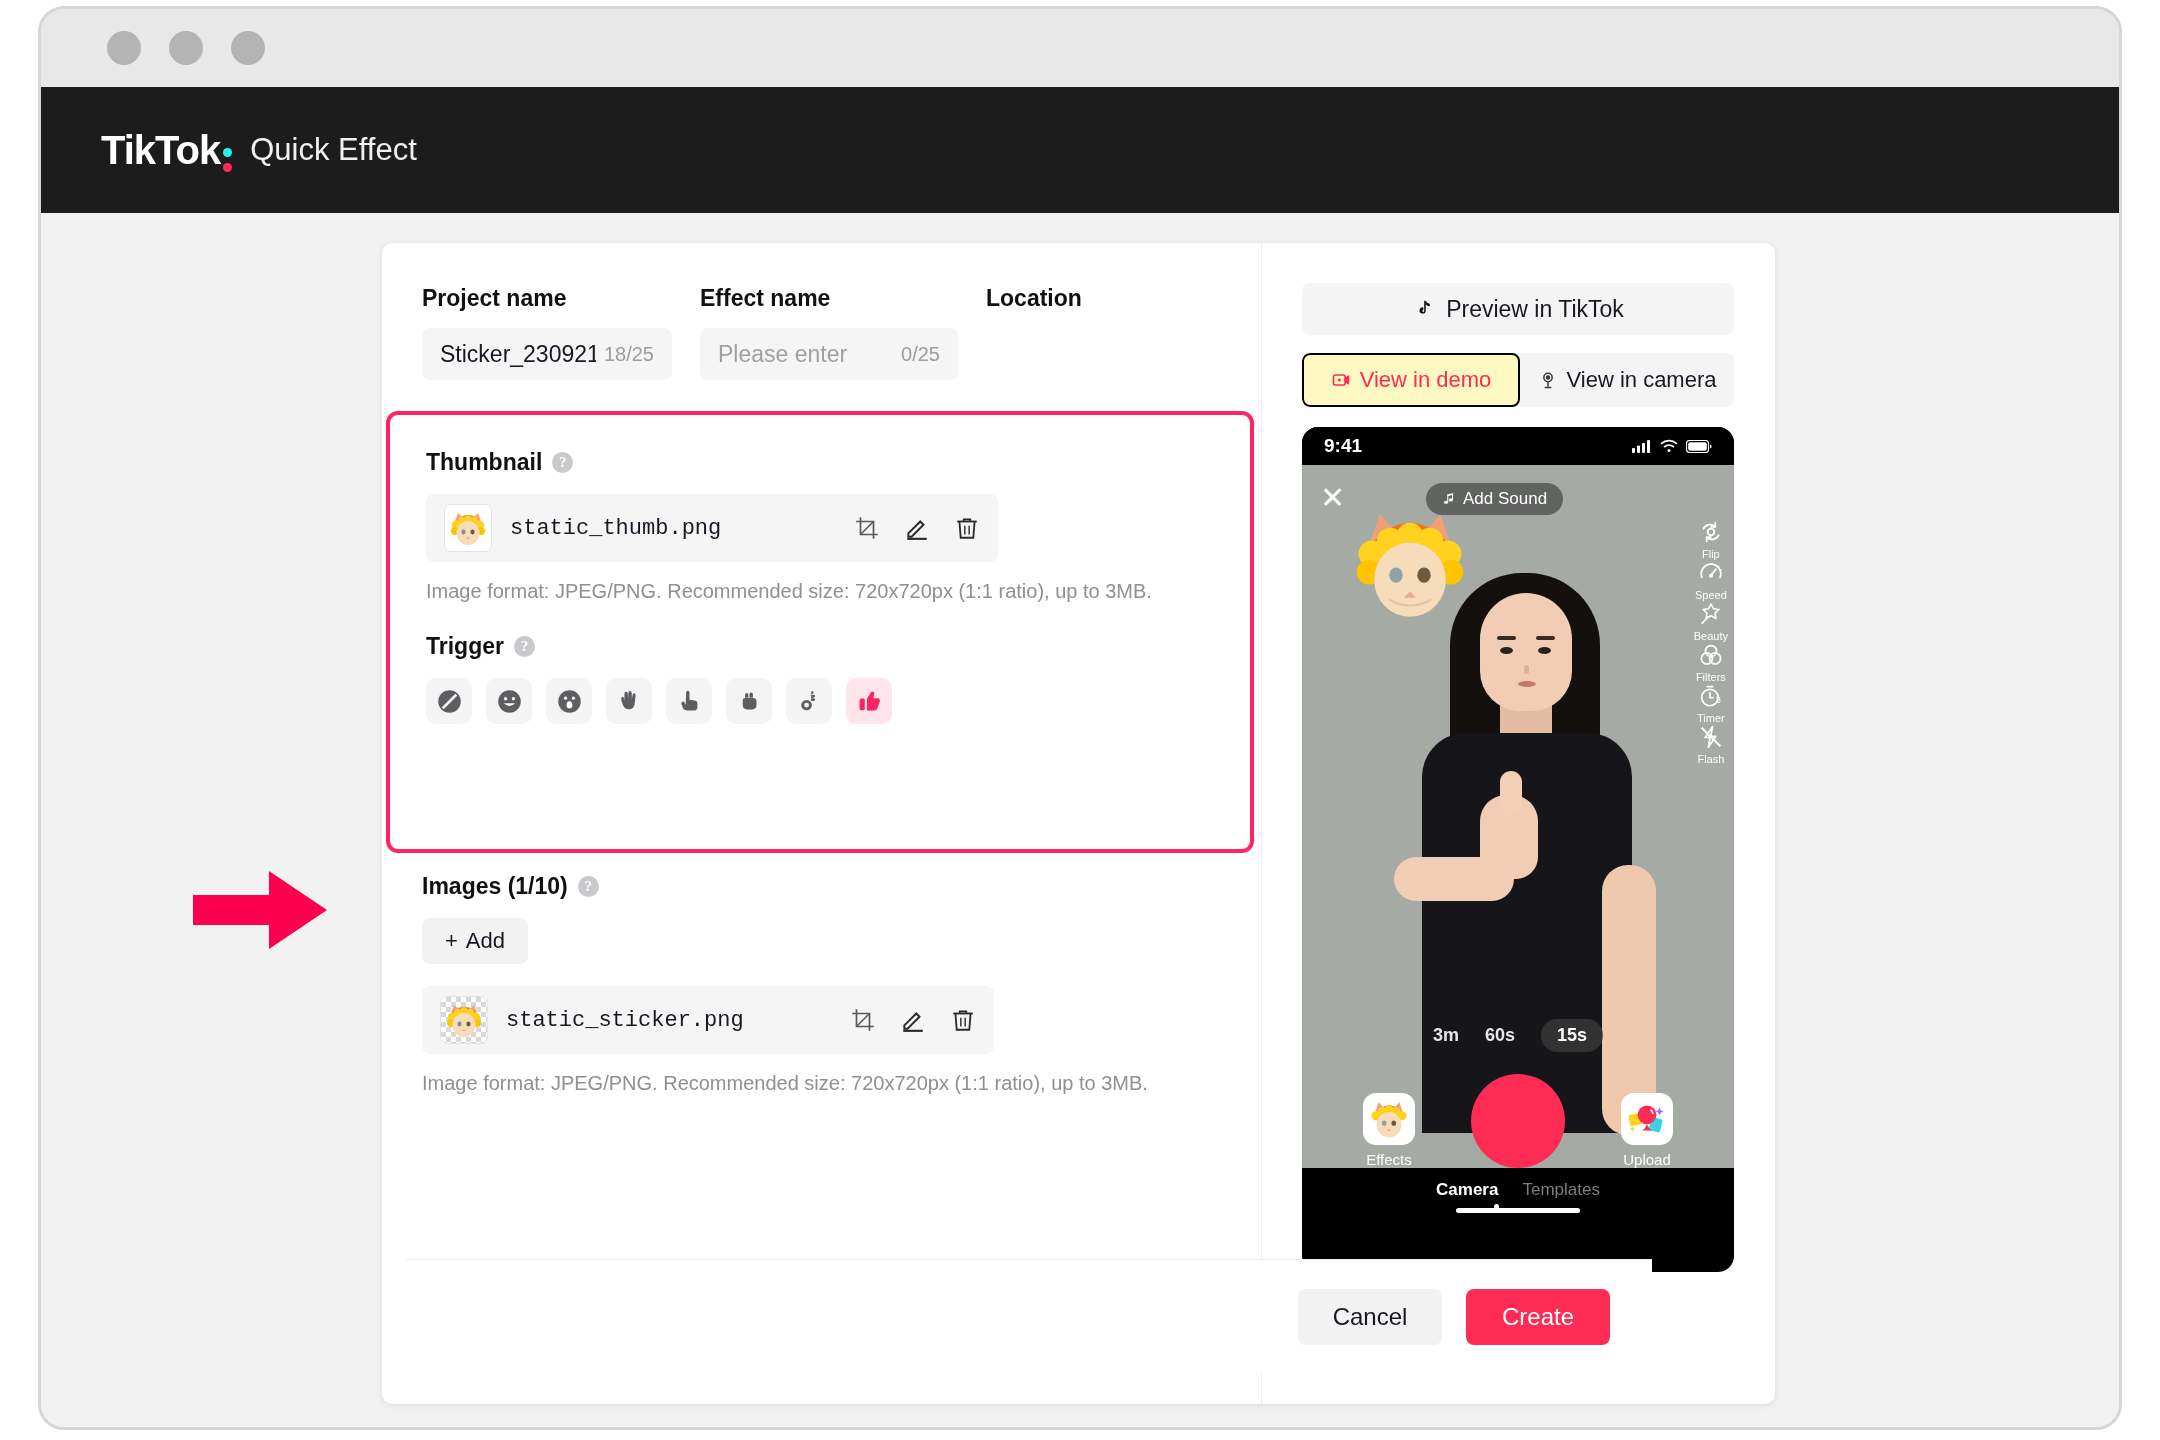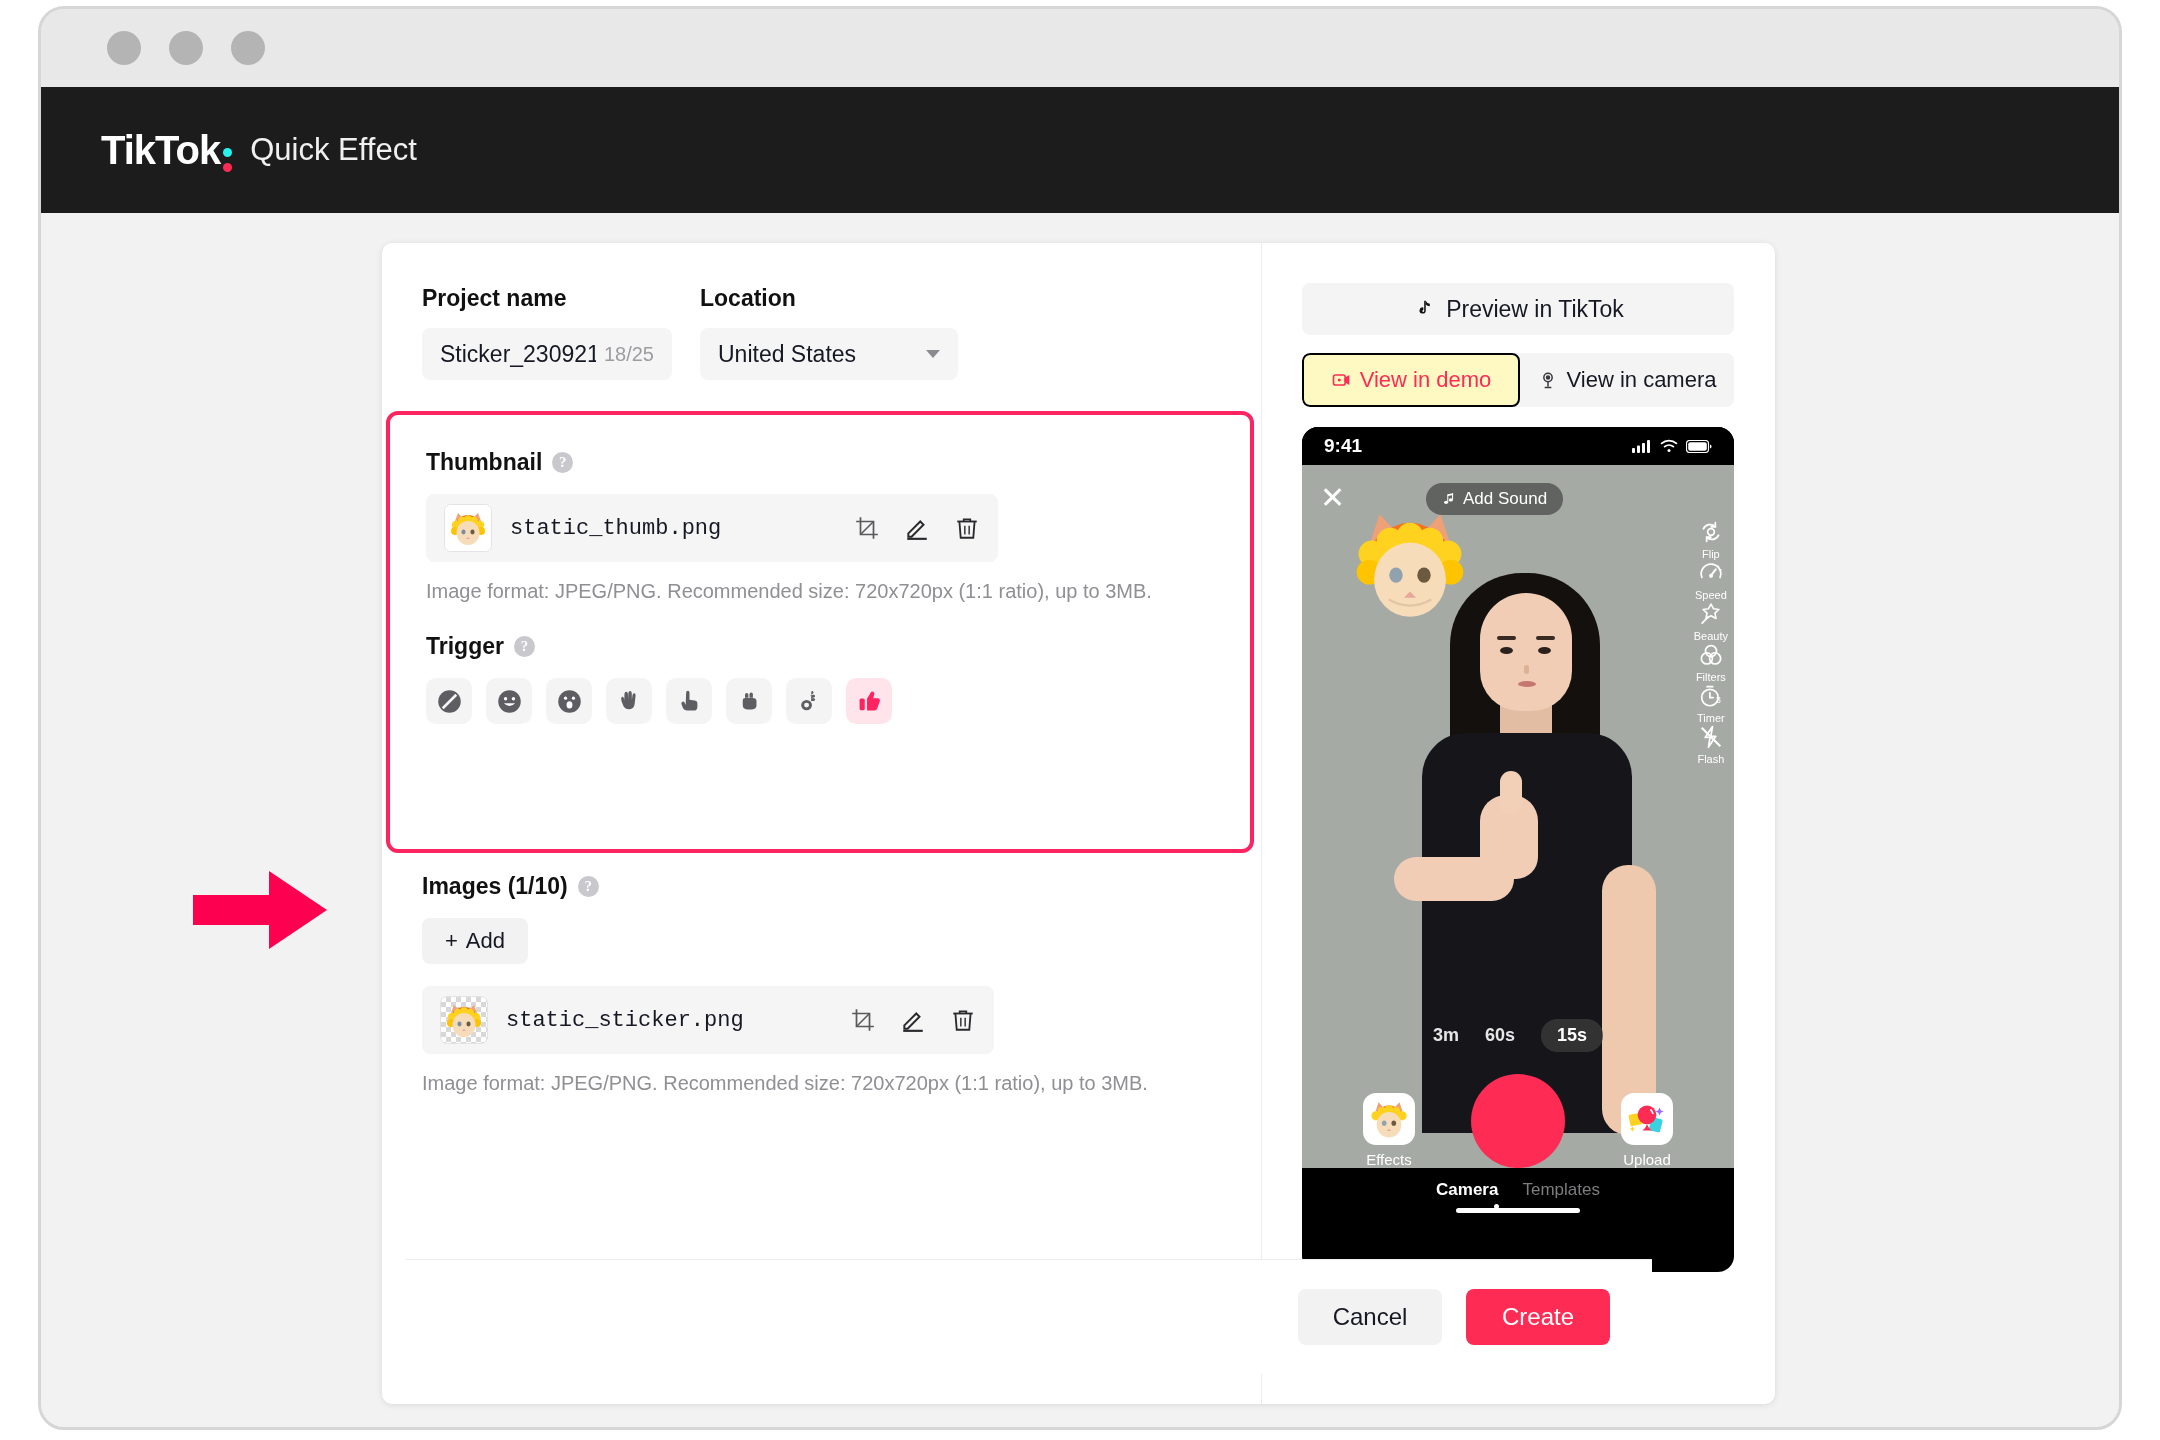--- a/index.html
+++ b/index.html
@@ -381,27 +381,30 @@
         <div class="field-row">
 
           <div class="field" id="project-field">
             <div class="field-label">Project name</div>
             <div class="input-box">
               <span class="val">Sticker_2309211163</span>
               <span class="count">18/25</span>
             </div>
           </div>
 
+          <div class="field" id="effect-field">
+            <div class="field-label">Effect name</div>
+            <div class="input-box">
+              <span class="val placeholder">Please enter</span>
+              <span class="count">0/25</span>
+            </div>
+          </div>
 
           <div class="field" id="location-field">
             <div class="field-label">Location</div>
-            <div class="input-box">
-              <span class="val">United States</span>
-              <span class="chevron"></span>
-            </div>
           </div>
 
         </div>
 
         <div id="divider"></div>
 
         <div id="highlight-box">
 
           <div class="sec-label">
             <span>Thumbnail</span>

